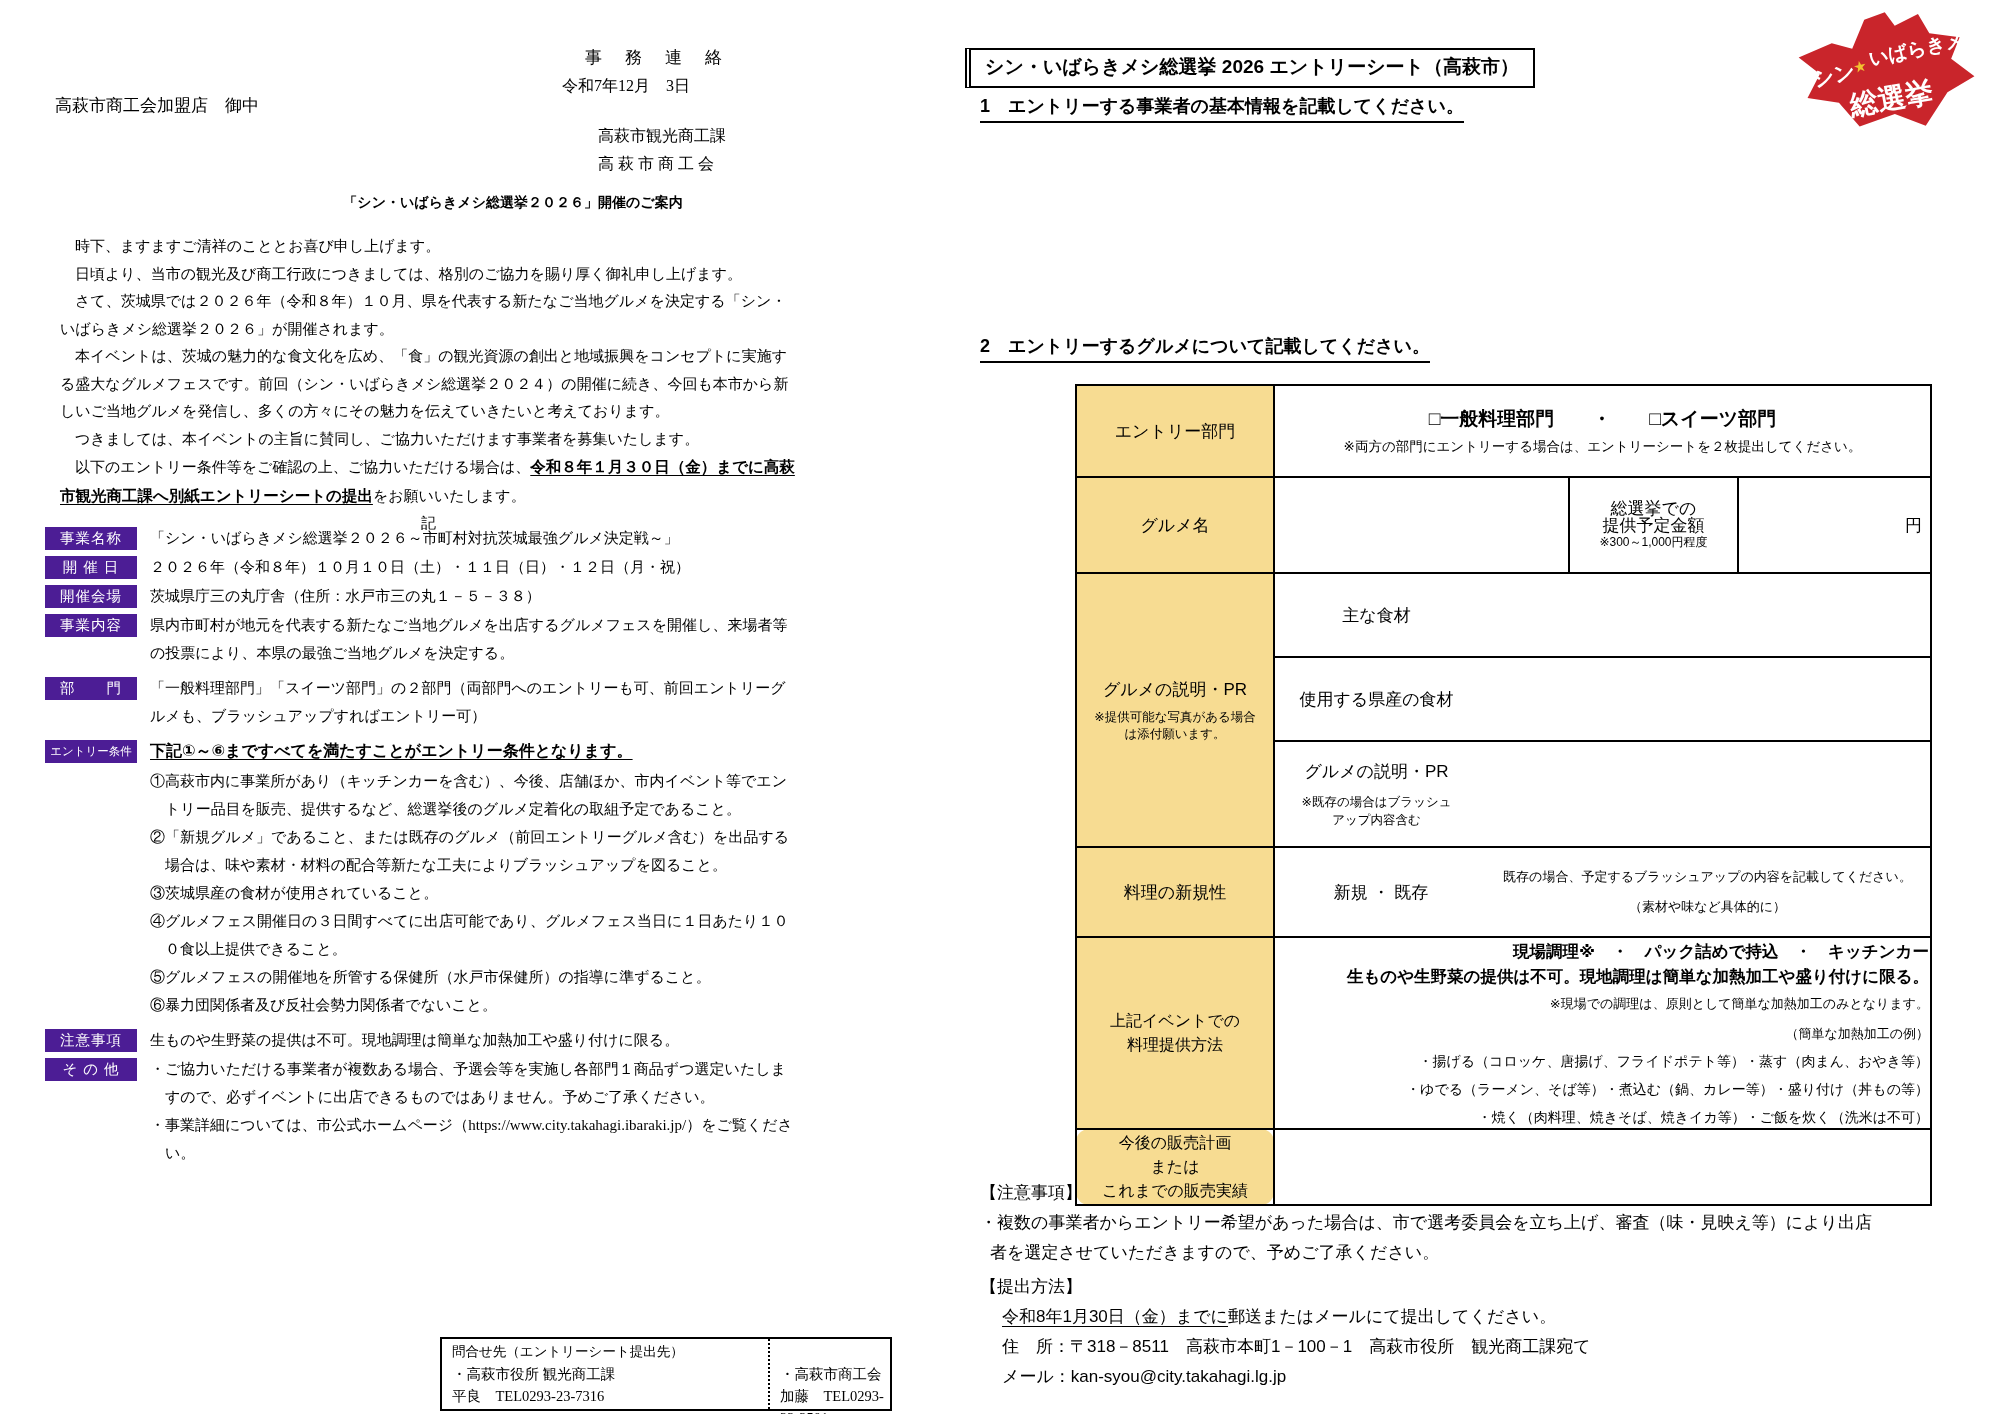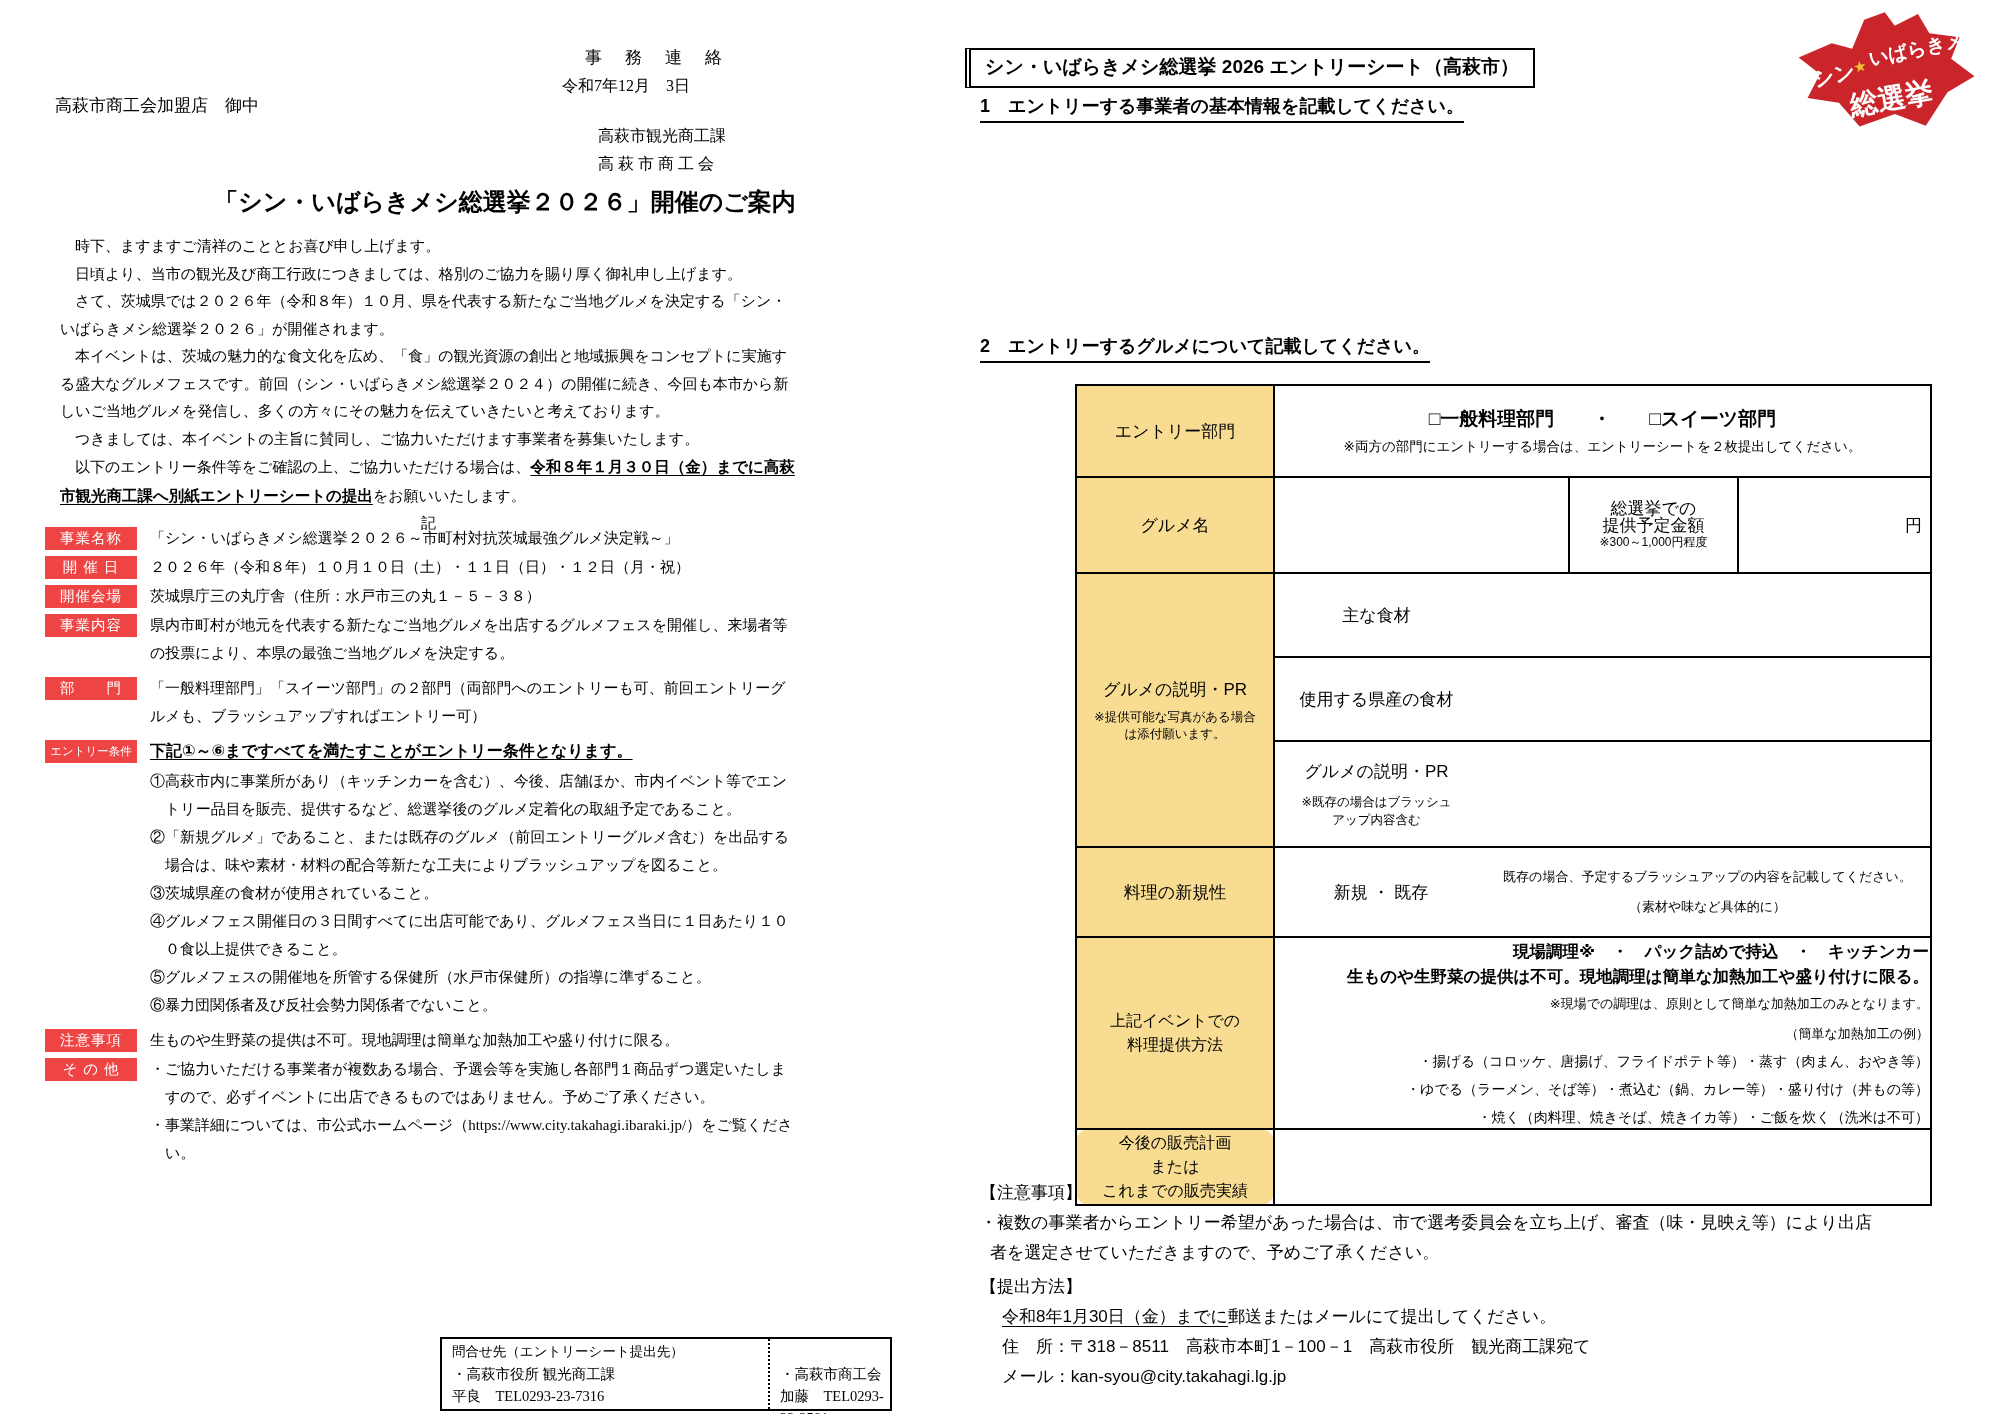--- a/index.html
+++ b/index.html
@@ -8,31 +8,31 @@
     font-family:"Liberation Sans","DejaVu Sans",sans-serif; color:#000; overflow:hidden;
   }
   .serif { font-family:"Liberation Serif","DejaVu Serif",serif; }
 
   
   .letter { position:absolute; left:0; top:0; width:900px; height:1414px; }
   .doc-type { position:absolute; left:585px; top:46px; font-size:17px; letter-spacing:3px; }
   .doc-date { position:absolute; left:562px; top:76px; font-size:16px; }
   .addressee { position:absolute; left:55px; top:94px; font-size:17px; }
   .senders { position:absolute; left:598px; top:122px; font-size:16px; line-height:28px; }
-  .letter-title { position:absolute; left:180px; top:186px; width:650px; margin:0;
-    text-align:center; font-size:24px; font-weight:bold; }
+  .letter-title { position:absolute; left:180px; top:186px; width:650px; margin:8px;
+    text-align:center; font-size:14px; font-weight:bold; }
   .letter-body { position:absolute; left:60px; top:233px; width:737px; font-size:15px; line-height:27.5px; }
   .letter-body p { margin:0; }
   .em { font-family:"Liberation Sans","DejaVu Sans",sans-serif; font-weight:bold; font-size:15.5px;
     text-decoration:underline; text-underline-offset:3px; }
   .ki { text-align:center; }
 
   .def-list { position:absolute; left:45px; top:524px; width:755px; font-size:15px; line-height:28px; }
   .def-item { display:flex; align-items:flex-start; margin-bottom:1px; }
-  .def-label { flex:0 0 92px; background:#ef4444; color:#fff; text-align:center; font-size:14.5px;
+  .def-label { flex:0 0 92px; background:#4c1d95; color:#fff; text-align:center; font-size:14.5px;
     height:23px; line-height:23px; margin-top:3px; letter-spacing:1px;
     font-family:"Liberation Sans","DejaVu Sans",sans-serif; }
   .def-label.small { font-size:11.5px; letter-spacing:0; }
   .def-content { flex:1 1 auto; margin-left:13px; }
   .mt { margin-top:7px; }
   .cond-head { font-family:"Liberation Sans","DejaVu Sans",sans-serif; font-weight:bold; font-size:16px;
     text-decoration:underline; text-underline-offset:3px; margin-bottom:2px; }
   p.hang { padding-left:1em; text-indent:-1em; margin:0; }
 
   .contact-box { position:absolute; left:440px; top:1337px; width:448px; height:70px;

